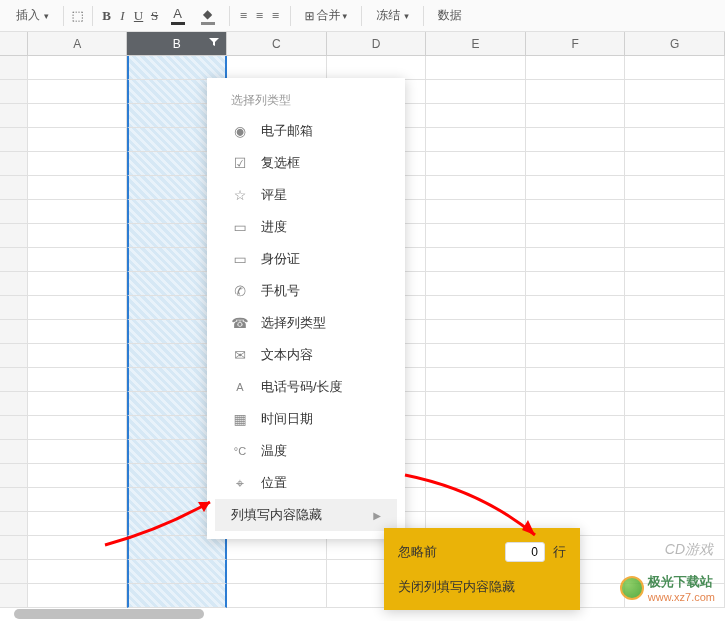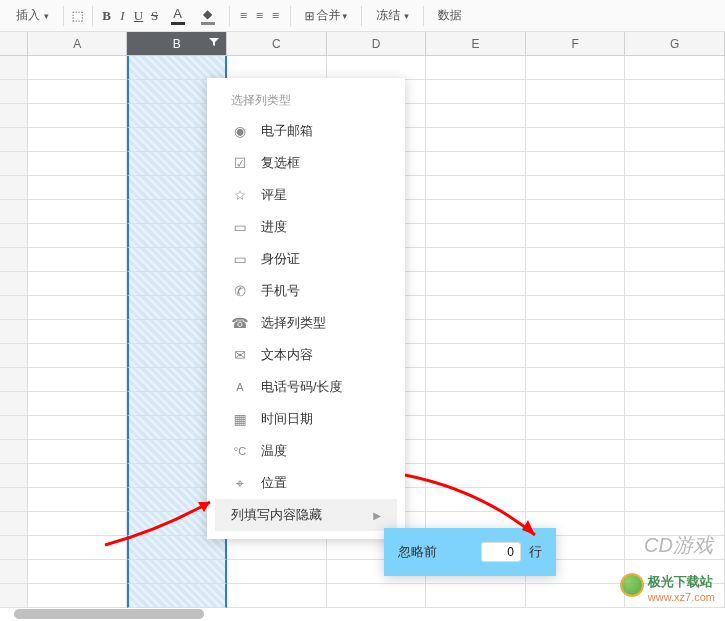--- a/index.html
+++ b/index.html
@@ -27,32 +27,32 @@
     .col-b-border-left { border-left: 2px solid #2b7cd3; }
     .col-b-border-right { border-right: 2px solid #2b7cd3; }
     
     .context-menu { position: absolute; top: 78px; left: 207px; width: 198px; background: #fff; box-shadow: 0 2px 12px rgba(0,0,0,0.2); padding: 8px 8px; z-index: 100; }
     .menu-section-title { font-size: 12px; color: #999; padding: 6px 16px; }
     .menu-item { display: flex; align-items: center; padding: 7px 16px; font-size: 13px; color: #333; gap: 12px; cursor: pointer; }
     .menu-item.highlighted { background: #f0f0f0; }
     .menu-item-icon { width: 18px; height: 18px; display: inline-flex; align-items: center; justify-content: center; color: #888; font-size: 14px; }
     .menu-item .chevron { margin-left: auto; color: #999; font-size: 10px; }
     
-    .submenu { position: absolute; top: 528px; left: 384px; width: 172px; background: #7dd3fc; box-shadow: 0 2px 12px rgba(0,0,0,0.2); padding: 6px 0; z-index: 110; }
+    .submenu { position: absolute; top: 528px; left: 384px; width: 196px; background: #eab308; box-shadow: 0 2px 12px rgba(0,0,0,0.2); padding: 6px 0; z-index: 110; }
     .submenu-row { display: flex; align-items: center; padding: 8px 14px; font-size: 13px; color: #333; gap: 8px; }
     .submenu-input { width: 40px; border: 1px solid #ddd; border-radius: 3px; padding: 2px 6px; text-align: right; font-size: 12px; margin-left: auto; }
     
     .scrollbar-h { position: absolute; bottom: 2px; left: 14px; width: 190px; height: 10px; background: #c0c0c0; border-radius: 5px; }
     
     .arrow { position: absolute; pointer-events: none; z-index: 200; }
     .arrow-line { stroke: #ff0000; stroke-width: 3; fill: none; }
     .arrow-head { fill: #ff0000; }
     
-    .watermark1 { position: absolute; right: 12px; bottom: 62px; font-size: 20px; color: #999; font-style: italic; opacity: 0.7; pointer-events: none; }
-    .watermark2 { position: absolute; right: 10px; bottom: 18px; display: flex; align-items: flex-start; gap: 4px; opacity: 0.85; pointer-events: none; }
+    .watermark1 { position: absolute; right: 12px; bottom: 62px; font-size: 14px; color: #999; font-style: italic; opacity: 0.7; pointer-events: none; }
+    .watermark2 { position: absolute; right: 10px; bottom: 18px; display: flex; align-items: center; gap: 4px; opacity: 0.85; pointer-events: none; }
     .watermark2 .logo { width: 24px; height: 24px; border-radius: 50%; background: radial-gradient(circle at 30% 30%, #7ec850, #3a9d23); border: 2px solid #f0a020; }
     .watermark2 .text { display: flex; flex-direction: column; }
     .watermark2 .text span:first-child { font-size: 13px; color: #2a7a3a; font-weight: bold; }
     .watermark2 .text span:last-child { font-size: 11px; color: #e07030; }
   </style>
 </head>
 <body>
 
 <div class="toolbar">
   <div class="toolbar-btn">
@@ -402,20 +402,23 @@
     <span class="chevron">▶</span>
   </div>
 </div>
 
 <div class="submenu">
   <div class="submenu-row">
     <span>忽略前</span>
     <input class="submenu-input" value="0" style="">
     <span>行</span>
   </div>
+  <div class="submenu-row">
+    <span>关闭列填写内容隐藏</span>
+  </div>
 </div>
 
 <svg class="arrow" style="top:490px;left:100px" width="130" height="60">
   <path class="arrow-line" d="M5 55 Q60 40 110 12"></path>
   <polygon class="arrow-head" points="110,12 98,12 104,22"></polygon>
 </svg>
 
 <svg class="arrow" style="top:470px;left:400px" width="160" height="80">
   <path class="arrow-line" d="M5 5 Q80 20 135 65"></path>
   <polygon class="arrow-head" points="135,65 122,60 128,50"></polygon>

